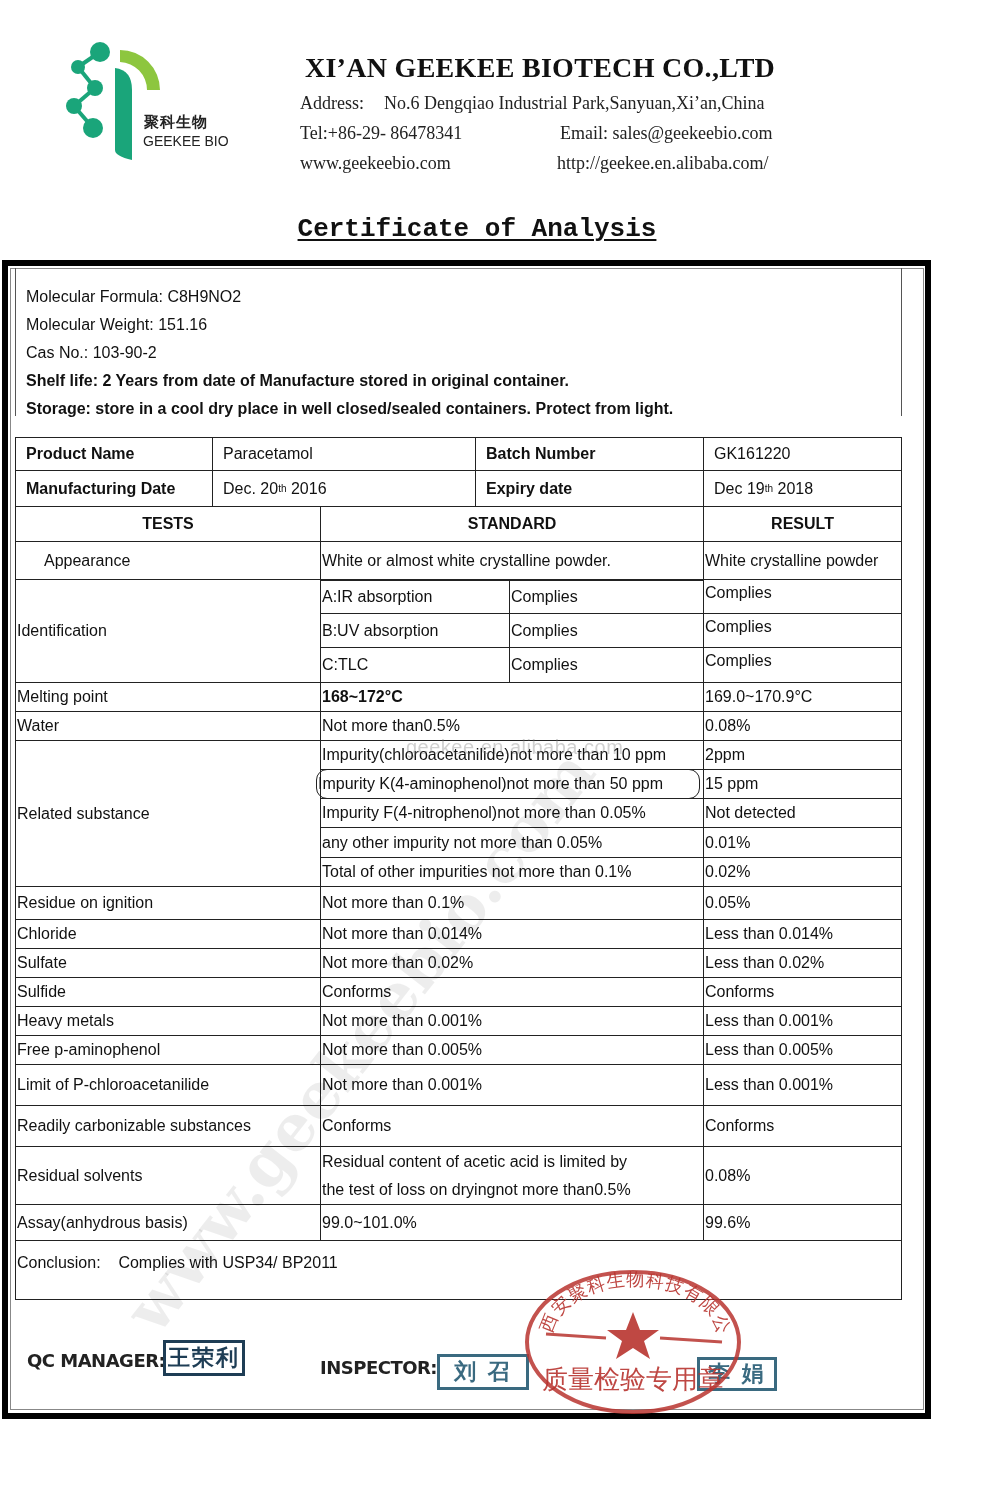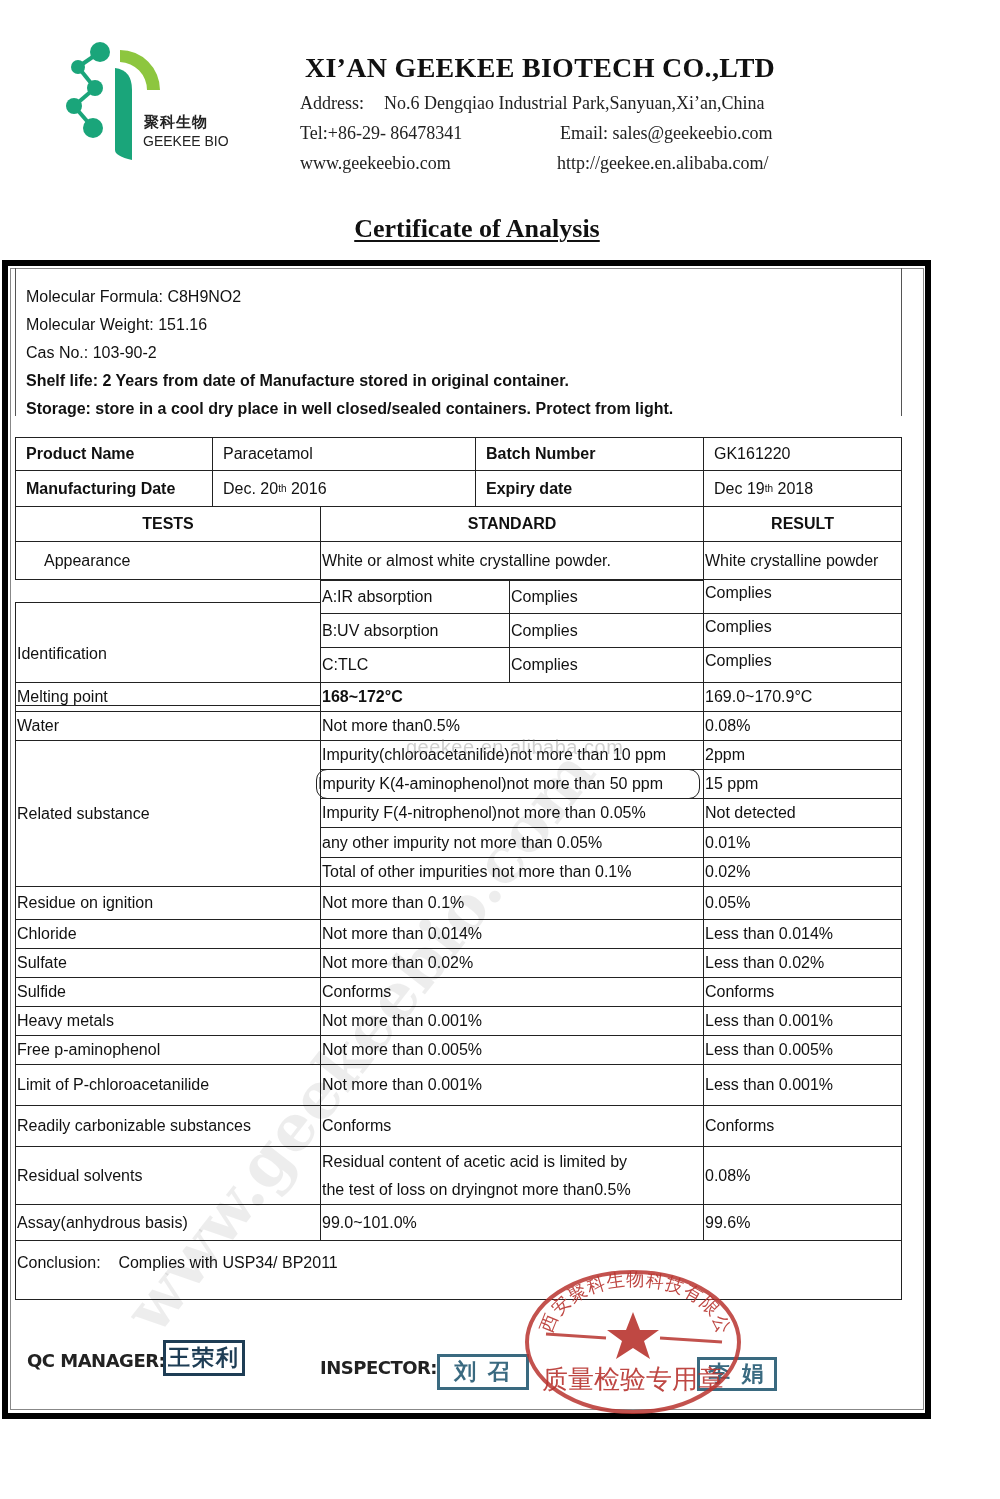--- a/index.html
+++ b/index.html
@@ -6,21 +6,21 @@
   html, body { width: 1000px; height: 1499px; background: #ffffff; overflow: hidden; }
   body { position: relative; font-family: "Liberation Sans", "DejaVu Sans", sans-serif; color: #111; }
 
   
   .logo { position: absolute; left: 60px; top: 40px; width: 160px; height: 125px; }
   .logo-cn { position: absolute; left: 144px; top: 113px; font-size: 15px; font-weight: bold; color: #222; letter-spacing: 1px; font-family: "DejaVu Serif", serif; }
   .logo-en { position: absolute; left: 143px; top: 133px; font-size: 14px; color: #222; font-family: "Liberation Sans", sans-serif; }
   .company { position: absolute; left: 300px; top: 52px; width: 480px; text-align: center; font-family: "Liberation Serif", serif; font-weight: bold; font-size: 28px; color: #111; letter-spacing: 0.3px; }
   .hdr-line { position: absolute; font-family: "Liberation Serif", serif; font-size: 18px; color: #222; white-space: nowrap; }
 
-  .title { position: absolute; left: 0; width: 954px; top: 214px; text-align: center; font-family: Liberation Serif, serif; font-weight: bold; font-size: 26px; text-decoration: underline; text-decoration-thickness: 2px; text-underline-offset: 3px; color: #111; }
+  .title { position: absolute; left: 0; width: 954px; top: 214px; text-align: center; font-family: Liberation Mono, monospace; font-weight: bold; font-size: 26px; text-decoration: underline; text-decoration-thickness: 2px; text-underline-offset: 3px; color: #111; }
 
   
   .frame-outer { position: absolute; left: 2px; top: 260px; width: 929px; height: 1159px; border: 6px solid #000; }
   .frame-inner { position: absolute; left: 10px; top: 268px; width: 914px; height: 1142px; border: 1px solid #888; }
 
   
   .info-box { position: absolute; left: 15px; top: 268px; width: 887px; height: 148px; border-left: 1px solid #555; border-right: 1px solid #555; }
   .info-line { position: absolute; left: 10px; font-size: 16px; color: #111; font-family: "Liberation Sans", sans-serif; white-space: nowrap; }
   .info-line.bold { font-weight: bold; }
 
@@ -104,21 +104,21 @@
 </div>
 
 <div class="cell bold center" style="left:15px; top:506px; width:306px; height:36px;">TESTS</div>
 <div class="cell bold center" style="left:320px; top:506px; width:384px; height:36px;">STANDARD</div>
 <div class="cell bold center" style="left:703px; top:506px; width:199px; height:36px;">RESULT</div>
 
 <div class="cell tight" style="left:15px; top:541px; width:306px; height:39px;padding-left:28px;">Appearance</div>
 <div class="cell tight" style="left:320px; top:541px; width:384px; height:40px;">White or almost white crystalline powder.</div>
 <div class="cell tight" style="left:703px; top:541px; width:199px; height:39px;">White crystalline powder</div>
 
-<div class="cell tight" style="left:15px; top:579px; width:306px; height:104px;margin-top:23px;">Identification</div>
+<div class="cell tight" style="left:15px; top:579px; width:306px; height:104px;">Identification</div>
 <div class="cell tight" style="left:320px; top:579px; width:190px; height:35px;">A:IR absorption</div>
 <div class="cell tight" style="left:509px; top:579px; width:195px; height:35px;">Complies</div>
 <div class="cell tight" style="left:703px; top:579px; width:199px; height:35px; align-items:flex-start; padding-top:4px;">Complies</div>
 <div class="cell tight" style="left:320px; top:613px; width:190px; height:35px;">B:UV absorption</div>
 <div class="cell tight" style="left:509px; top:613px; width:195px; height:35px;">Complies</div>
 <div class="cell tight" style="left:703px; top:613px; width:199px; height:35px; align-items:flex-start; padding-top:4px;">Complies</div>
 <div class="cell tight" style="left:320px; top:647px; width:190px; height:36px;">C:TLC</div>
 <div class="cell tight" style="left:509px; top:647px; width:195px; height:36px;">Complies</div>
 <div class="cell tight" style="left:703px; top:647px; width:199px; height:36px; align-items:flex-start; padding-top:4px;">Complies</div>
 

